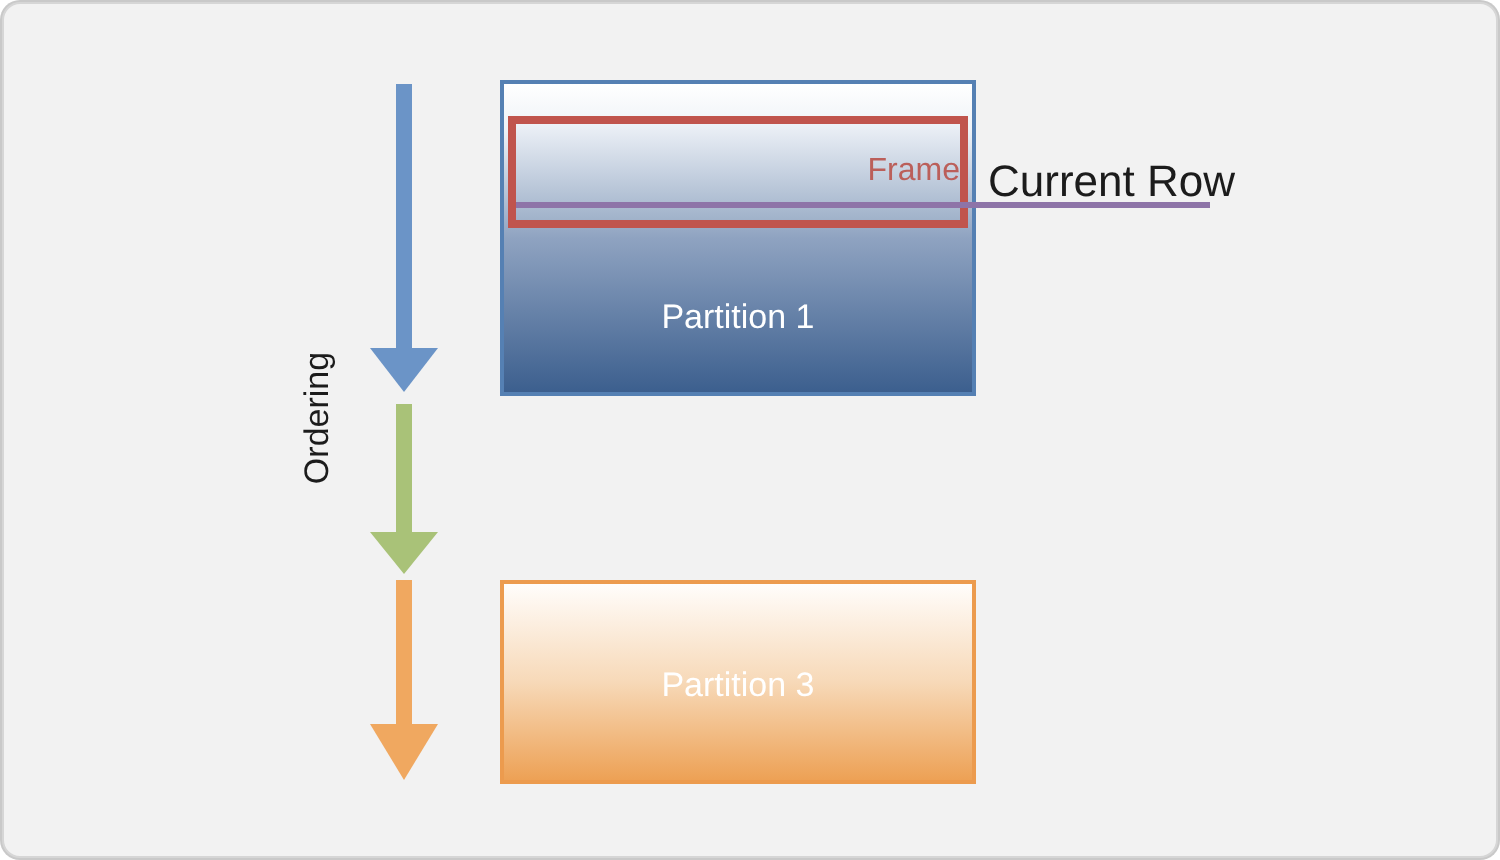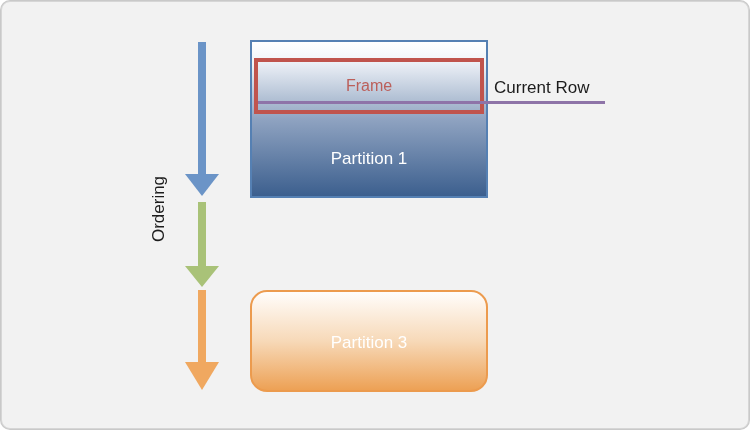--- a/index.html
+++ b/index.html
@@ -77,49 +77,48 @@
   .partition2 {
     top: 199px; height: 83px;
     border-color: var(--accent-green, #9dba5e);
     background: linear-gradient(180deg, #f6f9ed 0%, #bfd096 50%, #76903f 100%);
   }
   .partition2 .plabel { top: 33px; }
   .partition3 {
     top: 288px; height: 98px;
     border-color: var(--accent-orange, #ec9b4e);
     background: linear-gradient(180deg, #fffdfb 0%, #f7d9b8 50%, #eda155 100%);
-    border-radius: 17px;
   }
   .partition3 .plabel { top: 41px; }
   
   .frame-box {
     position: absolute;
     left: 252px; top: 56px;
     width: 222px; height: 48px;
     border: 4px solid var(--accent-red, #c0544d);
     background: linear-gradient(180deg, #edf1f7 0%, #a0b2ca 100%);
   }
   .frame-box .flabel {
     position: absolute;
     left: 0; right: 0; top: 15px;
-    text-align: center;
+    text-align: right;
     font-size: 16px;
     color: #bb5f5a;
   }
   
   .current-row-line {
     position: absolute;
     left: 256px; top: 99px;
     width: 347px; height: 3px;
     background: var(--accent-purple, #8e74a8);
   }
   .current-row-label {
     position: absolute;
     left: 492px; top: 76px;
-    font-size: 17px;
+    font-size: 22px;
     color: #1c1c1c;
     white-space: nowrap;
   }
 </style>
 </head>
 <body>
 
 <div class="canvas">
 
   <div class="arrow arrow-blue">

